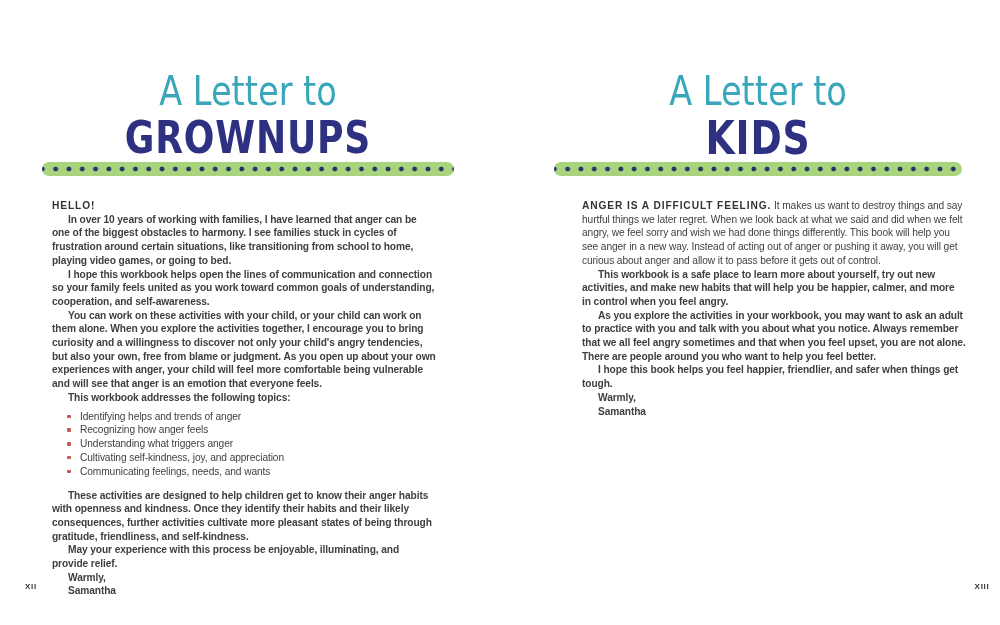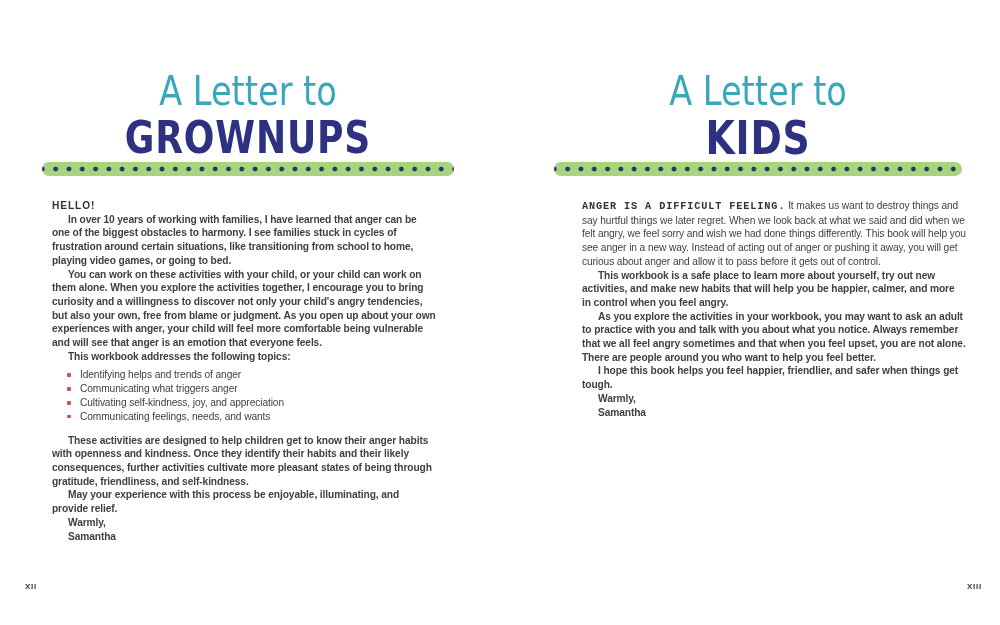--- a/index.html
+++ b/index.html
@@ -70,21 +70,20 @@
 
   .heading {
     font-weight: bold;
     letter-spacing: 0.9px;
     color: #333333;
   }
   .lead-bold {
     font-weight: bold;
     letter-spacing: 0.9px;
     color: #333333;
-    font-family: Liberation Mono, monospace;
   }
 
   ul.topics {
     list-style: none;
     margin: 5px 0 10px 0;
     padding: 0 0 0 28px;
   }
   ul.topics li { position: relative; line-height: 13.8px; }
   ul.topics li::before {
     content: "";
@@ -98,42 +97,44 @@
   
   .pagenum {
     position: absolute;
     top: 582px;
     font-size: 8px;
     font-weight: bold;
     letter-spacing: 0.7px;
     color: #3a3a3a;
   }
   .pagenum-left  { left: 25px; }
-  .pagenum-right { left: 967px; width: 30px; text-align: left; }
+  .pagenum-right { left: 967px; width: 30px; text-align: center; }
 </style>
 </head>
 <body>
 
 <div class="spread">
 
   <div class="title-block title-left">
     <div class="title-line1">A Letter to</div>
     <div class="title-line2">GROWNUPS</div>
   </div>
 
   <div class="divider divider-left"></div>
 
   <div class="body-block body-left">
     <p class="heading">HELLO!</p>
     <p class="indent">In over 10 years of working with families, I have learned that anger can be one of the biggest obstacles to harmony. I see families stuck in cycles of frustration around certain situations, like transitioning from school to home, playing video games, or going to bed.</p>
+    <p class="indent">I hope this workbook helps open the lines of communication and connection so your family feels united as you work toward common goals of understanding, cooperation, and self-awareness.</p>
     <p class="indent">You can work on these activities with your child, or your child can work on them alone. When you explore the activities together, I encourage you to bring curiosity and a willingness to discover not only your child's angry tendencies, but also your own, free from blame or judgment. As you open up about your own experiences with anger, your child will feel more comfortable being vulnerable and will see that anger is an emotion that everyone feels.</p>
     <p class="indent">This workbook addresses the following topics:</p>
     <ul class="topics">
       <li>Identifying helps and trends of anger</li>
-      <li>Communicating what triggers anger</li>
+      <li>Recognizing how anger feels</li>
+      <li>Understanding what triggers anger</li>
       <li>Cultivating self-kindness, joy, and appreciation</li>
       <li>Communicating feelings, needs, and wants</li>
     </ul>
     <p class="indent">These activities are designed to help children get to know their anger habits with openness and kindness. Once they identify their habits and their likely consequences, further activities cultivate more pleasant states of being through gratitude, friendliness, and self-kindness.</p>
     <p class="indent">May your experience with this process be enjoyable, illuminating, and provide relief.</p>
     <p class="indent">Warmly,</p>
     <p class="indent">Samantha</p>
   </div>
 
   <div class="pagenum pagenum-left">XII</div>

